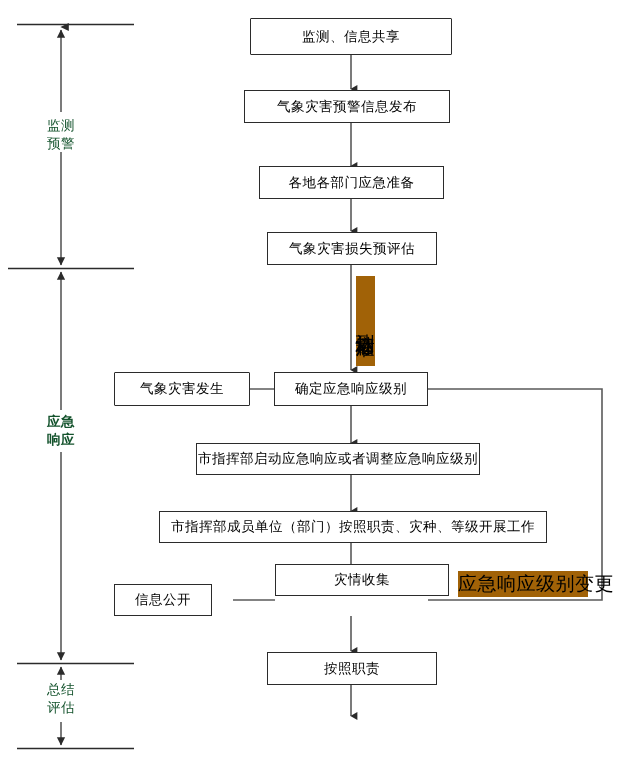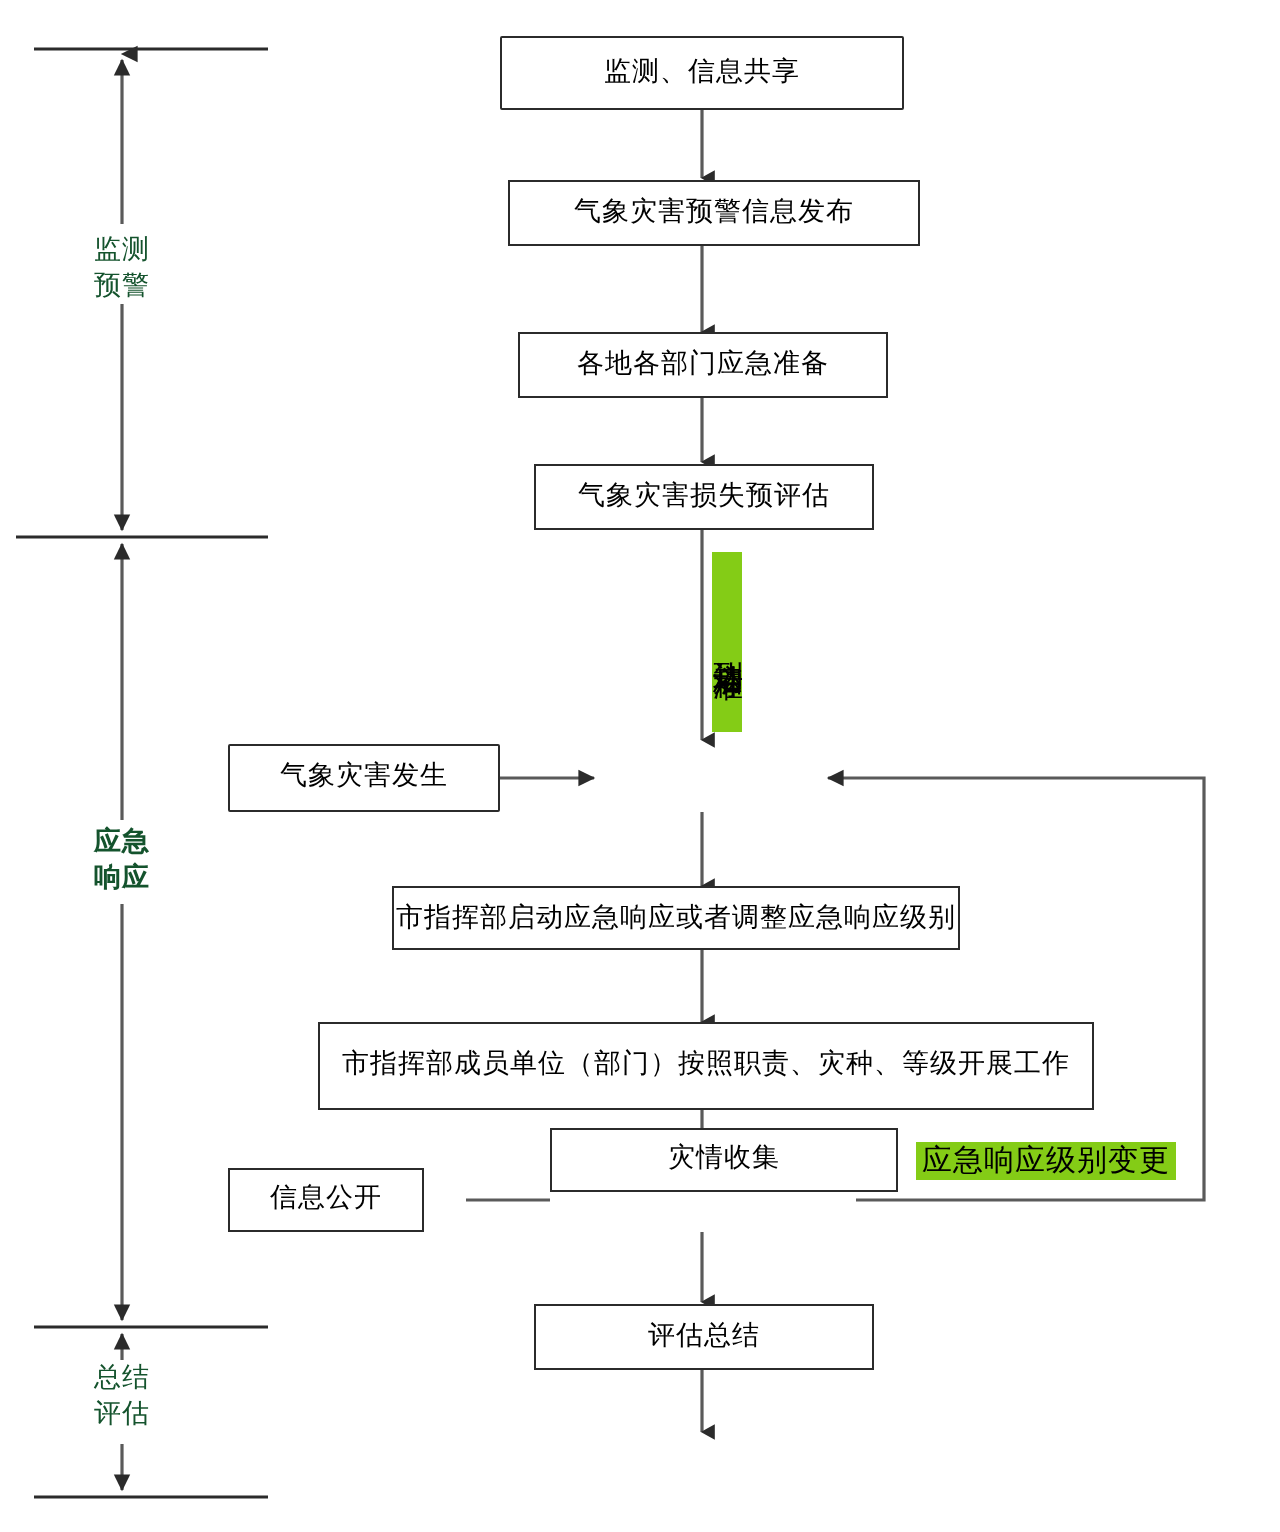--- a/index.html
+++ b/index.html
@@ -51,23 +51,23 @@
     color: #14532d;
     font-size: 13.5px;
     line-height: 1.35;
     letter-spacing: 0.5px;
     background: #ffffff;
     white-space: nowrap;
   }
   .edge-label {
     position: absolute;
     color: #000000;
-    font-size: 15px;
+    font-size: 19px;
     letter-spacing: 0.5px;
-    background: #84cc16;
+    background: #a16207;
     white-space: nowrap;
     text-align: center;
   }
   .edge-label.vertical {
     writing-mode: vertical-rl;
     text-orientation: upright;
     line-height: 1.0;
     letter-spacing: 1px;
   }
 </style>
@@ -138,55 +138,58 @@
 
   <div class="phase-label" style="left:26px; top:680px; width:70px;">
     <div>总结</div>
     <div>评估</div>
   </div>
 
   <div class="node rounded" style="left:250px; top:18px; width:202px; height:37px;">
     <span class="node-text">监测、信息共享</span>
   </div>
 
-  <div class="node" style="left:254px; top:90px; width:206px; height:33px;">
+  <div class="node" style="left:244px; top:90px; width:206px; height:33px;">
     <span class="node-text">气象灾害预警信息发布</span>
   </div>
 
   <div class="node" style="left:259px; top:166px; width:185px; height:33px;">
     <span class="node-text">各地各部门应急准备</span>
   </div>
 
   <div class="node" style="left:267px; top:232px; width:170px; height:33px;">
     <span class="node-text">气象灾害损失预评估</span>
   </div>
 
   <div class="node rounded" style="left:114px; top:372px; width:136px; height:34px;text-align:right;">
     <span class="node-text">气象灾害发生</span>
   </div>
 
+  <div class="node" style="left:274px; top:372px; width:154px; height:34px;">
+    <span class="node-text">确定应急响应级别</span>
+  </div>
 
   <div class="node" style="left:196px; top:443px; width:284px; height:32px;font-family:Liberation Serif, serif;">
     <span class="node-text">市指挥部启动应急响应或者调整应急响应级别</span>
   </div>
 
-  <div class="node" style="left:159px; top:511px; width:388px; height:44px;">
+  <div class="node" style="left:159px; top:511px; width:388px; height:32px;">
     <span class="node-text">市指挥部成员单位（部门）按照职责、灾种、等级开展工作</span>
   </div>
 
   <div class="node" style="left:114px; top:584px; width:98px; height:32px;">
     <span class="node-text">信息公开</span>
   </div>
 
   <div class="node" style="left:275px; top:564px; width:174px; height:32px;">
     <span class="node-text">灾情收集</span>
   </div>
 
   <div class="node" style="left:267px; top:652px; width:170px; height:33px;">
-    <span class="node-text">评估总结</span>
+    <span class="node-text">按照职责</span>
   </div>
 
 
   <div class="edge-label vertical" style="left:356px; top:276px; height:90px;">达到启动标准</div>
 
   <div class="edge-label" style="left:458px; top:571px; width:130px;">应急响应级别变更</div>
 
 </div>
 
 </body></html>

